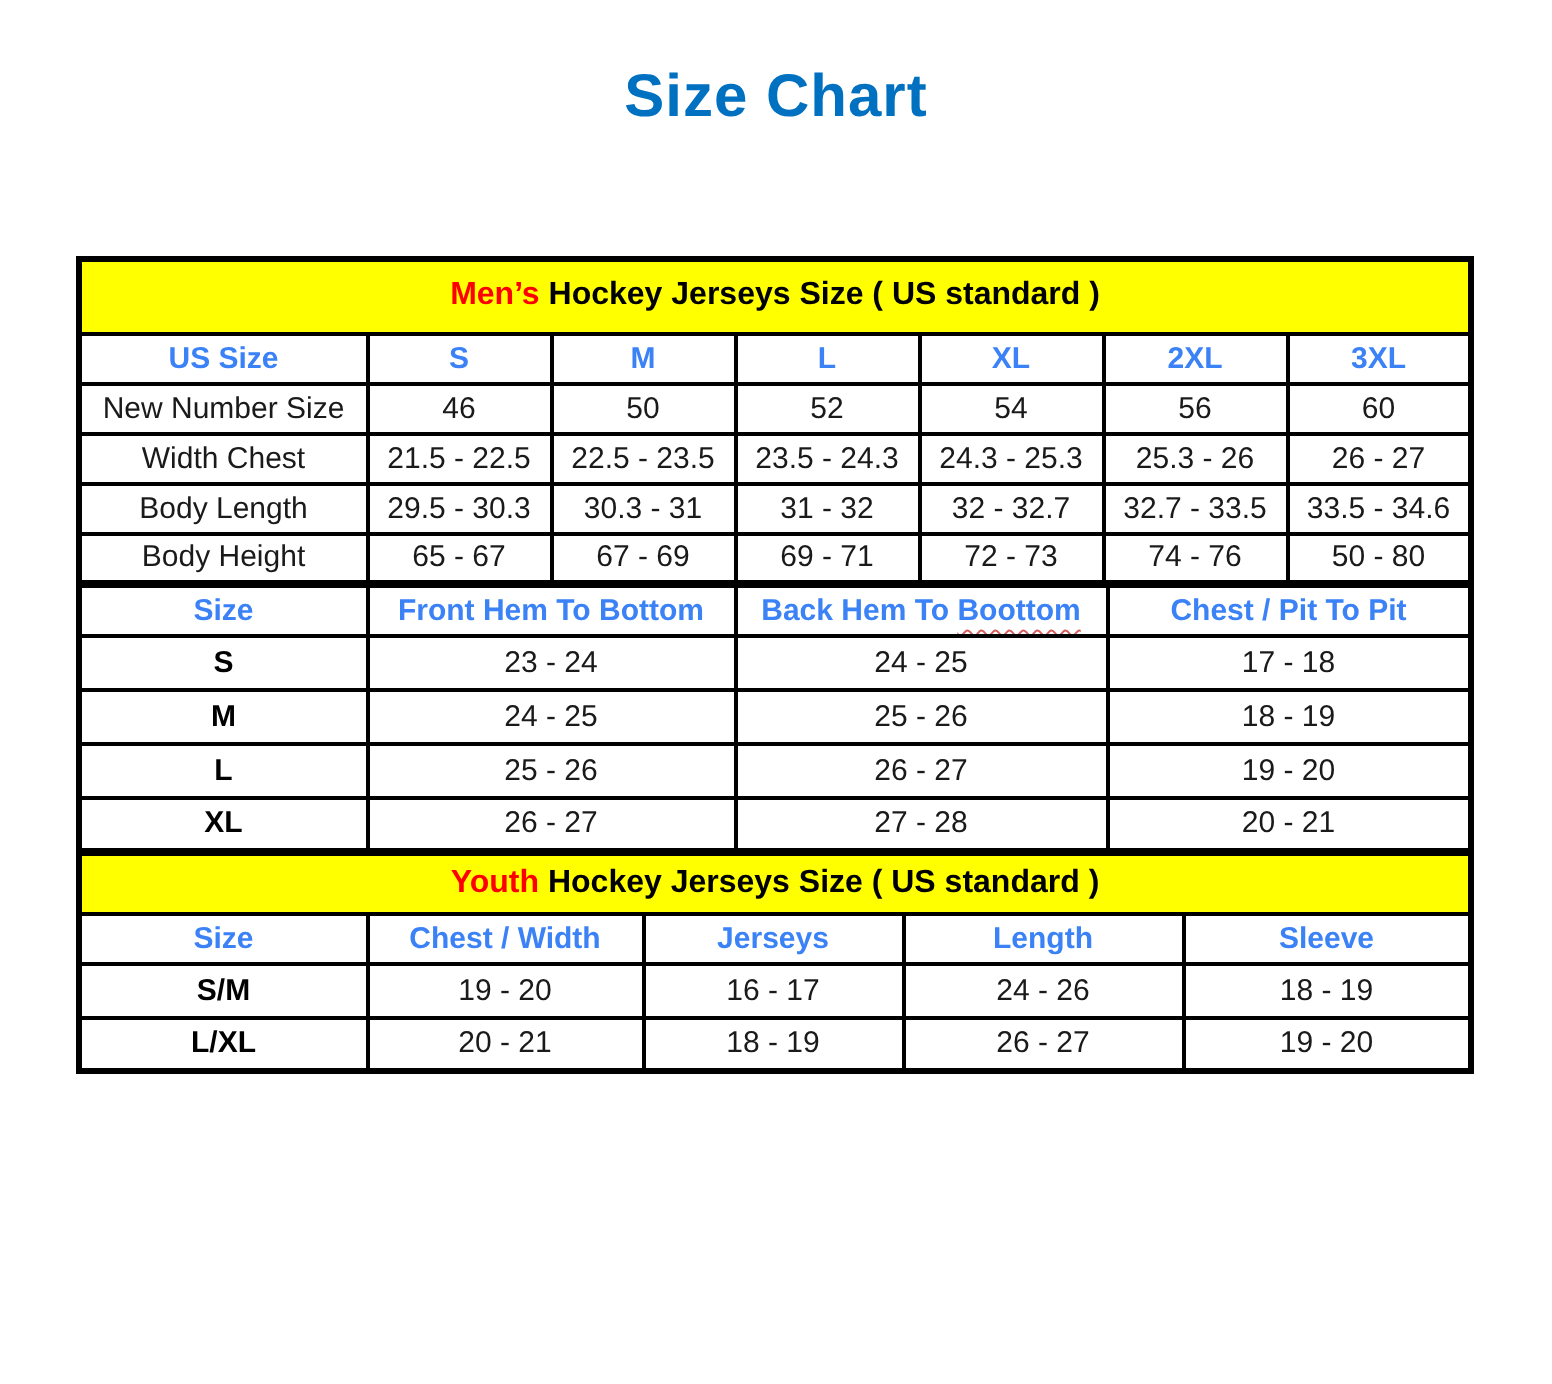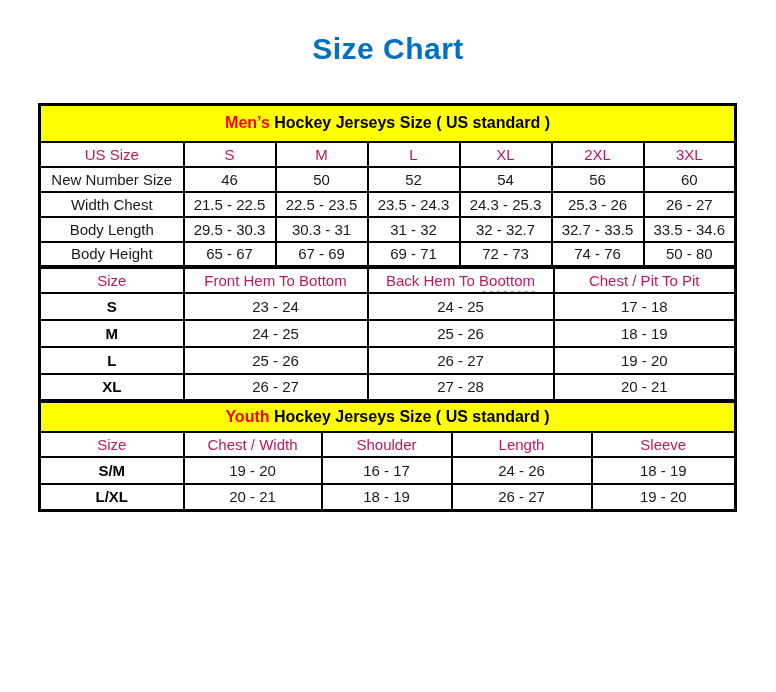--- a/index.html
+++ b/index.html
@@ -28,21 +28,21 @@
     height: 100px;
     text-align: center;
     color: var(--title-blue);
     font-size: 30px;
     font-weight: bold;
     letter-spacing: 0.5px;
   }
   .tables {
     width: 604px;
     margin-left: 38px;
-    margin-top: 3px;
+    margin-top: 28px;
   }
   table.size-table {
     border-collapse: collapse;
     table-layout: fixed;
     width: 696px;
     border: 3px solid var(--border-black);
     background: #ffffff;
   }
   table.size-table + table.size-table { margin-top: -2px; }
   .size-table th, .size-table td {
@@ -59,22 +59,22 @@
     background: var(--banner-yellow);
     height: 37px;
     font-weight: bold;
     font-size: 16px;
     color: #000000;
   }
   .youth td.banner { height: 30px; }
   .banner .hl { color: var(--highlight-red); }
   .header-row th {
     height: 25px;
-    font-weight: normal;
-    color: #be185d;
+    font-weight: bold;
+    color: #3b82f6;
   }
   .mens .data-row td { height: 25px; }
   .womens .data-row td, .youth .data-row td { height: 27px; }
   .womens .data-row td:first-child,
   .youth .data-row td:first-child { font-weight: bold; color: #000000; }
   .squiggle {
     text-decoration: underline;
     text-decoration-style: wavy;
     text-decoration-color: #d85a5a;
     text-decoration-thickness: 1px;
@@ -196,21 +196,21 @@
           <col style="width: 140px;">
           <col style="width: 144px;">
         </colgroup>
         <tbody>
           <tr class="banner-row">
             <td colspan="5" class="banner"><span class="hl">Youth</span><span> Hockey Jerseys Size ( US standard )</span></td>
           </tr>
           <tr class="header-row">
             <th>Size</th>
             <th>Chest / Width</th>
-            <th>Shoulder</th>
+            <th>Jerseys</th>
             <th>Length</th>
             <th>Sleeve</th>
           </tr>
           <tr class="data-row">
             <td>S/M</td>
             <td>19 - 20</td>
             <td>16 - 17</td>
             <td>24 - 26</td>
             <td>18 - 19</td>
           </tr>

